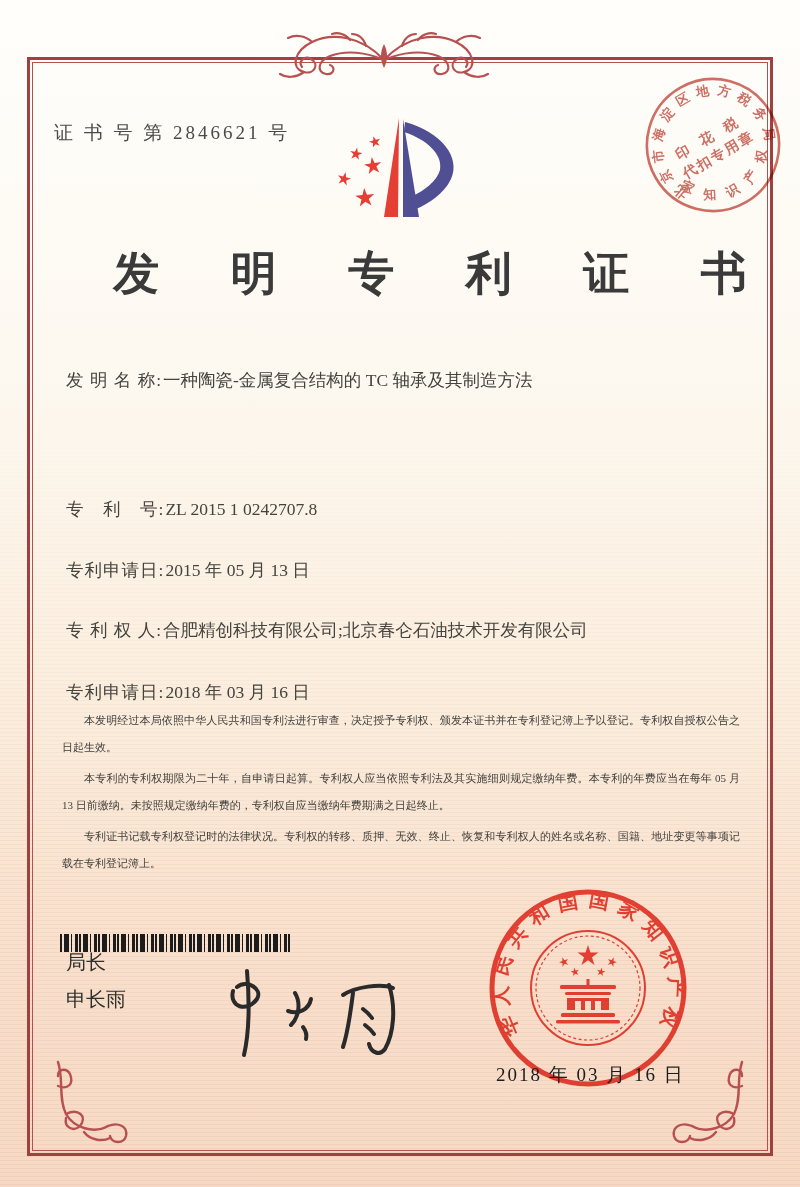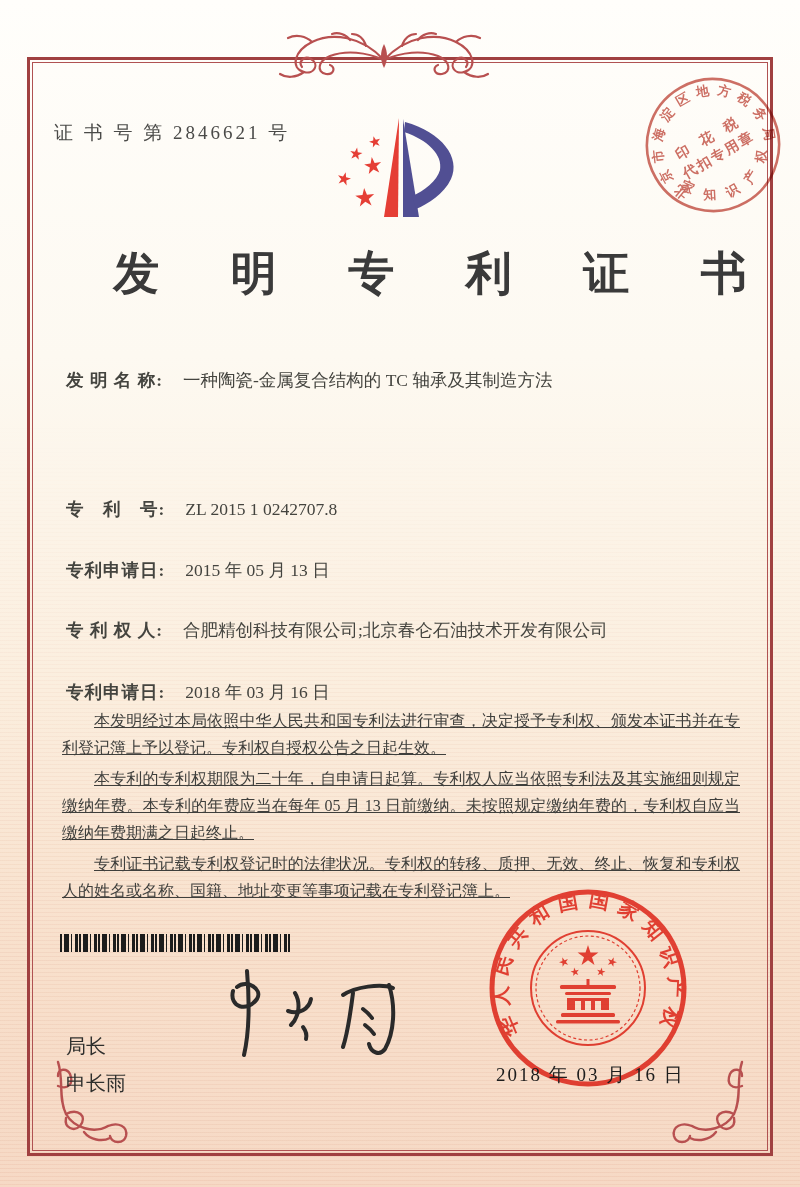--- a/index.html
+++ b/index.html
@@ -12,27 +12,27 @@
     position:absolute;inset:0;pointer-events:none;
     background:repeating-linear-gradient(180deg,rgba(205,120,95,.10) 0 1px,rgba(255,255,255,0) 1px 4px);
     -webkit-mask-image:linear-gradient(180deg,transparent 0%,transparent 35%,rgba(0,0,0,.8) 70%,#000 100%);
     mask-image:linear-gradient(180deg,transparent 0%,transparent 35%,rgba(0,0,0,.8) 70%,#000 100%);
   }
   .frame{position:absolute;left:27px;top:57px;width:740px;height:1093px;border:3px solid #a04040;}
   .frame::after{content:"";position:absolute;inset:2px;border:1px solid #b05252;}
   .cert-no{position:absolute;left:54px;top:120px;font-size:19px;letter-spacing:3px;color:#4a4a48;text-align:right;}
   .title{position:absolute;left:0;top:243px;width:800px;text-align:center;font-size:46px;font-weight:600;letter-spacing:30px;text-indent:30px;color:#3a3a3a;margin-left:30px;}
   .field{position:absolute;left:66px;font-size:17.5px;color:#44443f;white-space:nowrap;}
-  .field .lab{letter-spacing:1px;font-weight:bold;}
-  .field .val{margin-left:20px;}
-  .body-text{position:absolute;left:62px;top:707px;width:678px;font-size:16px;line-height:27px;text-align:justify;color:#3f3f3c;text-decoration:underline;}
+  .field .lab{letter-spacing:1px;}
+  .field .val{margin-left:1px;}
+  .body-text{position:absolute;left:62px;top:707px;width:678px;font-size:11px;line-height:27px;text-align:justify;color:#3f3f3c;}
   .body-text p{margin:0 0 4px 0;text-indent:2em;}
   .barcode{position:absolute;left:60px;top:934px;width:232px;height:18px;
     background:repeating-linear-gradient(90deg,#1c1c1c 0 2px,transparent 2px 4px,#1c1c1c 4px 9px,transparent 9px 11px,#1c1c1c 11px 12px,transparent 12px 15px,#1c1c1c 15px 18px,transparent 18px 19px);}
-  .director-block{position:absolute;left:66px;top:1028px;font-size:20px;color:#2f2f2d;line-height:37px;}
+  .director-block{position:absolute;left:66px;top:944px;font-size:20px;color:#2f2f2d;line-height:37px;}
   .sig-svg{position:absolute;left:195px;top:965px;}
   .seal-svg{position:absolute;left:486px;top:886px;mix-blend-mode:multiply;opacity:.92;}
   .stamp-svg{position:absolute;left:638px;top:70px;mix-blend-mode:multiply;opacity:.85;}
   .logo-svg{position:absolute;left:320px;top:90px;}
   .orn-top{position:absolute;left:266px;top:26px;}
   .orn-bl{position:absolute;left:48px;top:1056px;}
   .orn-br{position:absolute;left:660px;top:1056px;transform:scaleX(-1);}
   .issue-date{position:absolute;left:496px;top:1062px;font-size:19px;letter-spacing:2px;color:#1d1d1d;z-index:5;}
   svg text{font-family:"Liberation Serif","DejaVu Serif",serif;}
 </style>

